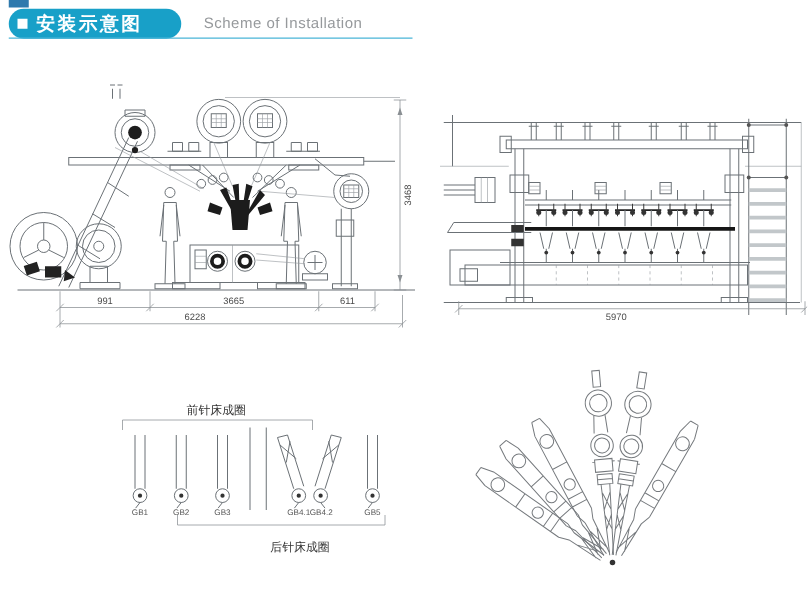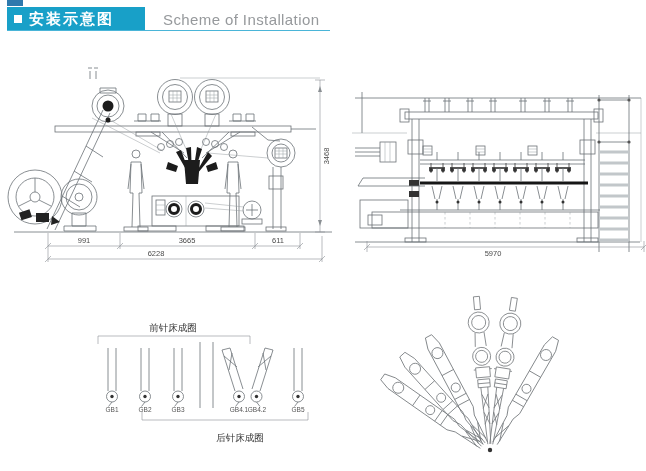--- a/index.html
+++ b/index.html
@@ -1,23 +1,23 @@
 <!DOCTYPE html>
 <html><head>
 <meta charset="utf-8">
 <style>
   html,body{margin:0;padding:0;background:#fff;}
   .page{position:relative;width:646px;height:471px;background:#ffffff;overflow:hidden;
         font-family:"Liberation Sans",sans-serif;}
   .accent-square{position:absolute;left:7px;top:0;width:16px;height:6px;background:#2e79ad;}
   .banner{position:absolute;left:7px;top:7px;width:138px;height:24px;background:#18a0c8;
-          display:flex;align-items:center;color:#fff;}
+          display:flex;align-items:center;color:#fff;border-radius:12px;}
   .bullet{width:8px;height:8px;background:#ffffff;margin:0 7px 0 7px;flex:0 0 auto;}
   .title-zh{font-size:15px;font-weight:bold;letter-spacing:2px;white-space:nowrap;}
-  .title-en{position:absolute;left:163px;top:11px;font-size:15px;color:#96999c;
+  .title-en{position:absolute;left:163px;top:11px;font-size:12px;color:#96999c;
             letter-spacing:.4px;white-space:nowrap;}
   .banner-underline{position:absolute;left:7px;top:29.5px;width:323px;height:1.5px;background:#4ab5d8;}
   svg{position:absolute;left:0;top:0;}
   .ln{fill:none;stroke:#6b7176;stroke-width:.8;}
   .lnt{fill:none;stroke:#979ca0;stroke-width:.5;}
   .dim{fill:none;stroke:#8a8f93;stroke-width:.6;}
   text{font-family:"Liberation Sans",sans-serif;}
   .dim-t{font-size:7.5px;fill:#4a4a4a;text-anchor:middle;}
   .gb{font-size:6.5px;fill:#555;text-anchor:middle;}
   .zh{font-size:9.5px;fill:#333;text-anchor:middle;}

